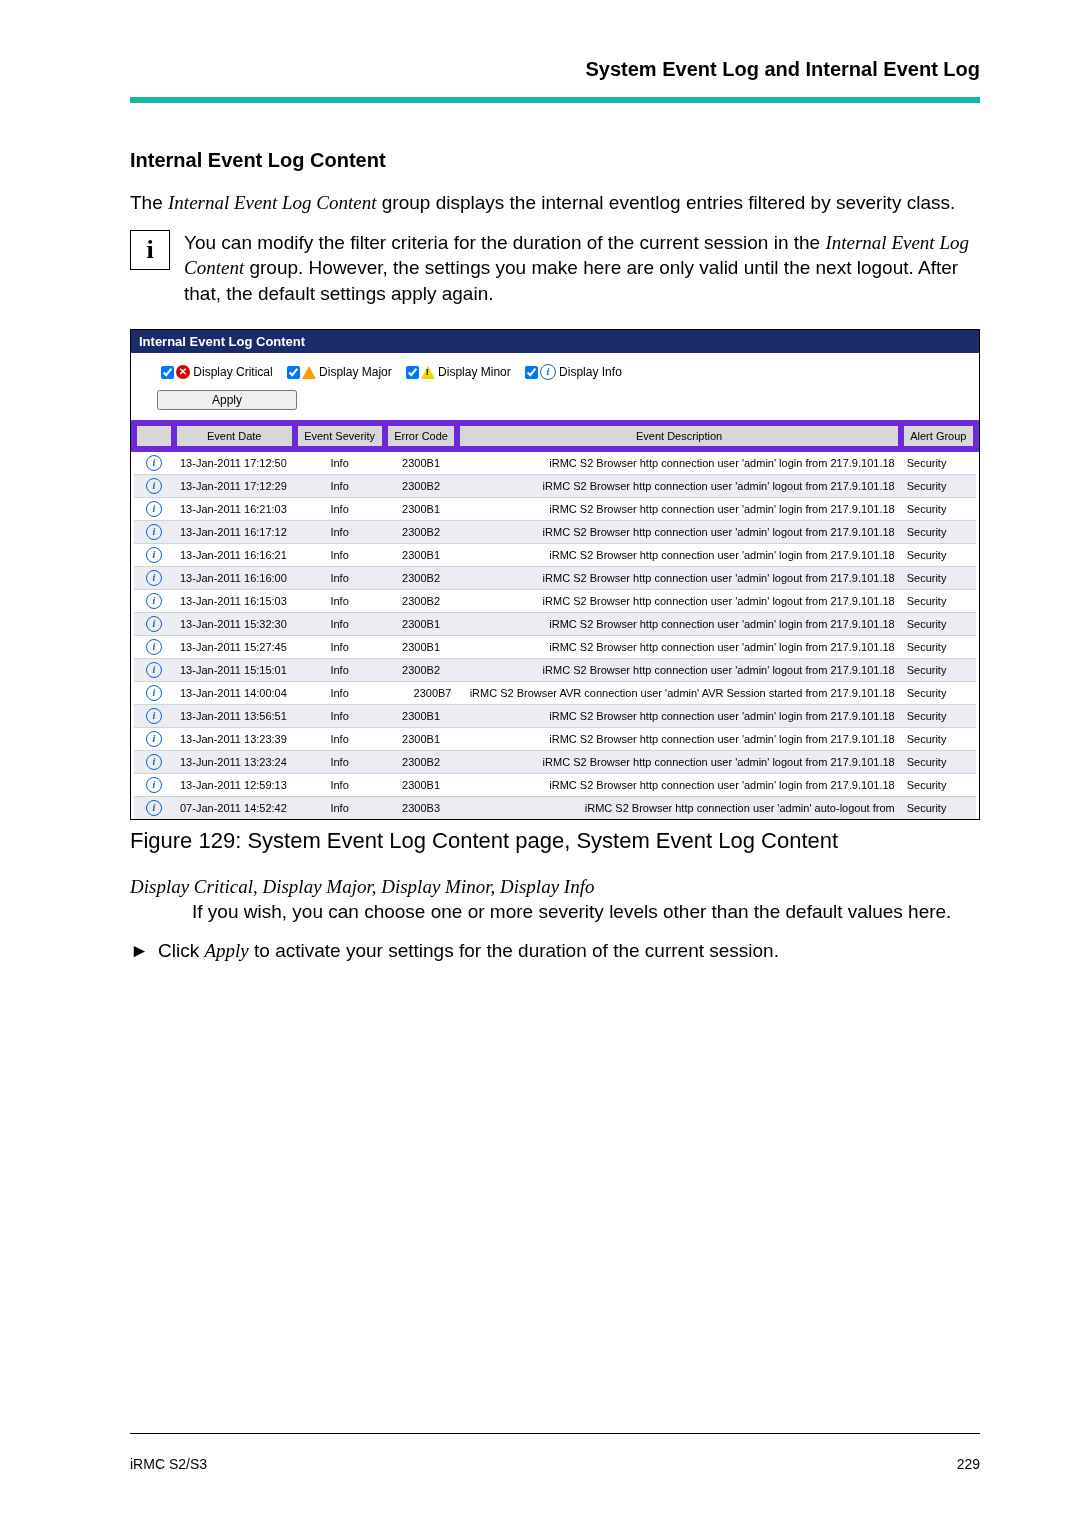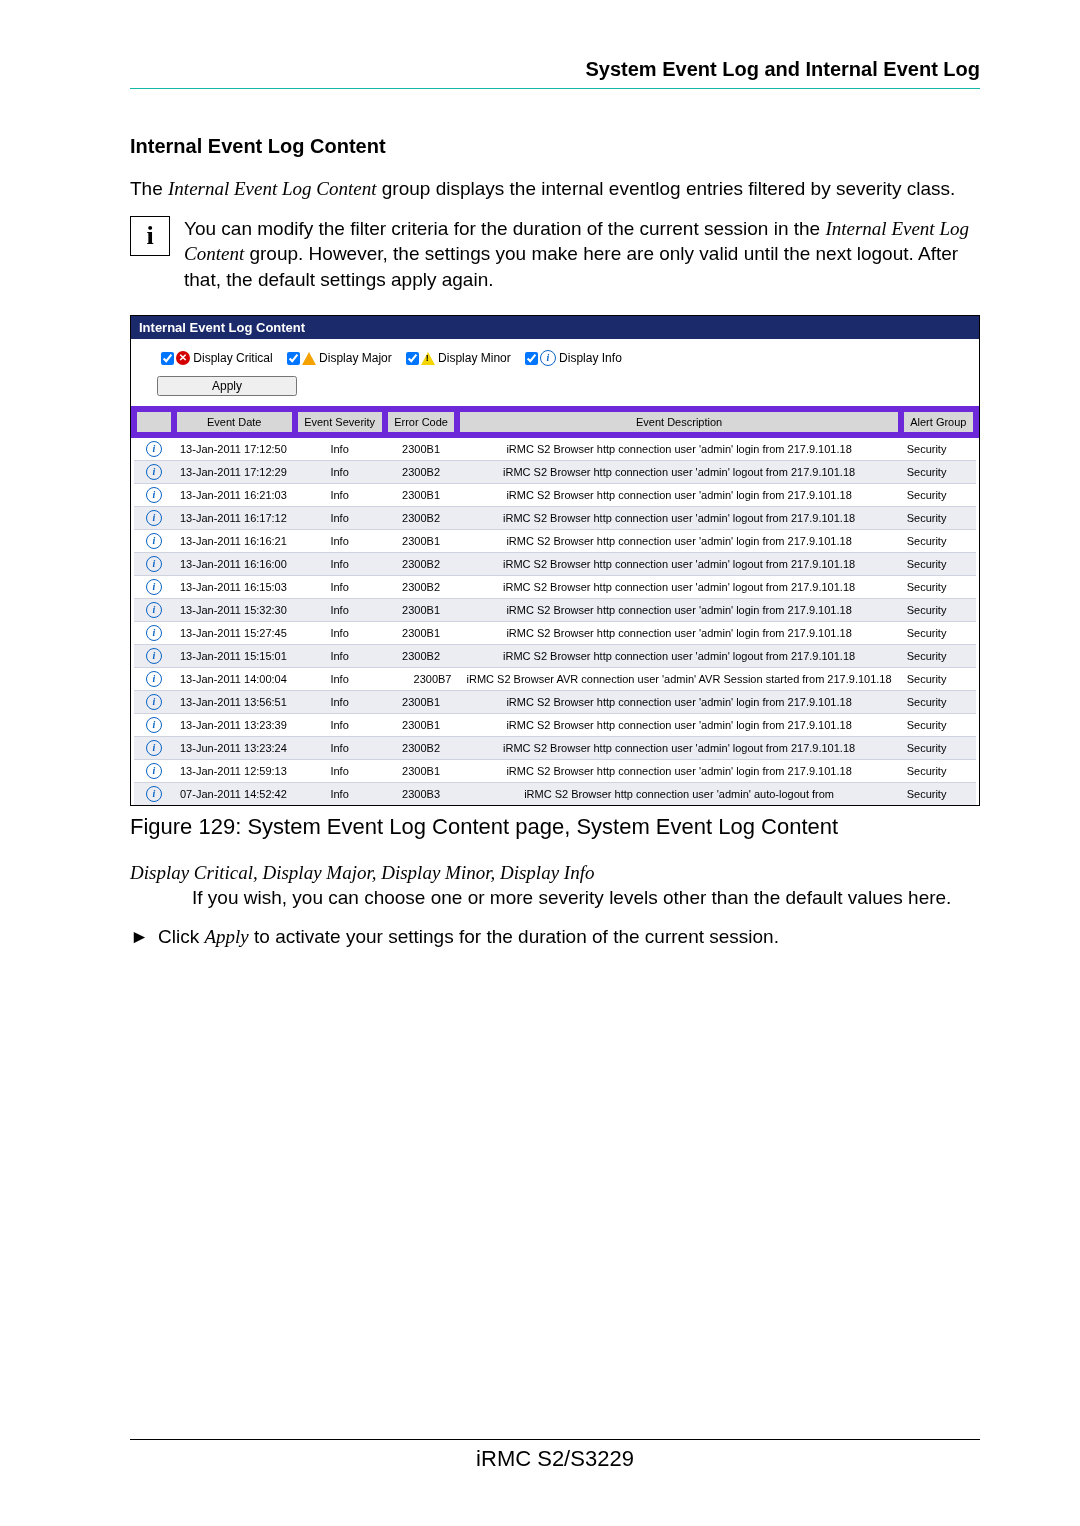--- a/index.html
+++ b/index.html
@@ -1,45 +1,45 @@
 <!DOCTYPE html>
 <html><head>
 <meta charset="utf-8">
 <style>
   html,body{margin:0;padding:0;background:#fff;color:#000;font-family:Arial,Helvetica,sans-serif}
   .page{width:1080px;min-height:1526px;padding:58px 100px 30px 130px;box-sizing:border-box;position:relative}
-  .running-head{font-weight:bold;font-size:20px;text-align:right;border-bottom:1px solid #14b8a6;padding-bottom:7px;margin-bottom:46px}
+  .running-head{font-weight:bold;font-size:20px;text-align:right;border-bottom:6px solid #14b8a6;padding-bottom:16px;margin-bottom:46px}
   .h2{font-weight:bold;font-size:20px;margin:0 0 18px 0}
   .para{font-size:19px;line-height:1.35;margin:0 0 14px 0}
   .note-row{display:flex;align-items:flex-start;margin:0 0 22px 0}
   .note-icon{border:1.5px solid #000;width:38px;height:38px;flex:0 0 38px;display:flex;align-items:center;justify-content:center;font-family:Georgia,"Times New Roman",serif;font-weight:bold;font-size:26px;margin-right:14px}
   .note-text{font-size:19px;line-height:1.35}
   .figure{border:1px solid #000;margin-bottom:8px}
   .fig-titlebar{background:#1a2a6b;color:#fff;font-weight:bold;font-size:13px;padding:4px 8px}
   .filter-row{display:flex;align-items:center;padding:10px 8px 4px 26px;font-size:12px}
   .filter-item{display:flex;align-items:center;margin-right:10px}
   .filter-item input{margin-right:2px}
   .apply-row{padding:4px 8px 10px 26px}
   .apply-btn{width:140px;font-size:12px}
   .tbl{width:100%;border-collapse:collapse;font-size:11px}
   .tbl th{background:#d7d7d7;border:6px solid #6d28d9;font-weight:normal;padding:4px 6px;text-align:center}
   .tbl td{border-top:1px solid #cfd3e0;padding:3px 6px;background:#fff}
   .tbl tr.alt td{background:#ebedf3}
   .tbl td.ic{width:28px;text-align:center}
-  .tbl td.desc{text-align:center}
+  .tbl td.desc{text-align:right}
   .sev-ic{display:inline-block;width:14px;height:14px;border:1.5px solid #0a63c4;border-radius:50%;color:#0a63c4;font-family:Georgia,serif;font-style:italic;font-weight:bold;font-size:10px;line-height:13px;text-align:center}
   .ic-critical{display:inline-block;width:14px;height:14px;border-radius:50%;background:#d40000;color:#fff;font-weight:bold;font-size:10px;line-height:14px;text-align:center}
   .ic-major{display:inline-block;width:0;height:0;border-left:7px solid transparent;border-right:7px solid transparent;border-bottom:13px solid #f5a100;vertical-align:middle}
   .ic-minor{display:inline-block;width:0;height:0;border-left:7px solid transparent;border-right:7px solid transparent;border-bottom:13px solid #f5d500;vertical-align:middle;position:relative}
   .caption{font-size:22px;margin:4px 0 22px 0}
   .term-line{font-style:italic;font-size:19px;margin:0 0 1px 0;font-family:"Times New Roman",Georgia,serif}
   .term-desc{font-size:19px;margin:0 0 14px 62px;line-height:1.35}
   .bullet-row{display:flex;font-size:19px;line-height:1.35}
   .bullet-mark{width:28px;flex:0 0 28px}
-  .footer{position:absolute;left:130px;right:100px;bottom:54px;border-top:1.5px solid #000;padding-top:6px;display:flex;justify-content:center;font-size:22px}
+  .footer{position:absolute;left:130px;right:100px;bottom:54px;border-top:1.5px solid #000;padding-top:22px;display:flex;justify-content:space-between;font-size:14px}
   .i{font-style:italic;font-family:"Times New Roman",Georgia,serif}
   .ic-minor::after{content:"!";position:absolute;left:-2px;top:1px;font-size:9px;font-weight:bold;color:#000}
 </style>
 </head>
 <body>
 
 <div class="page">
 
   <div class="running-head">System Event Log and Internal Event Log</div>
 

